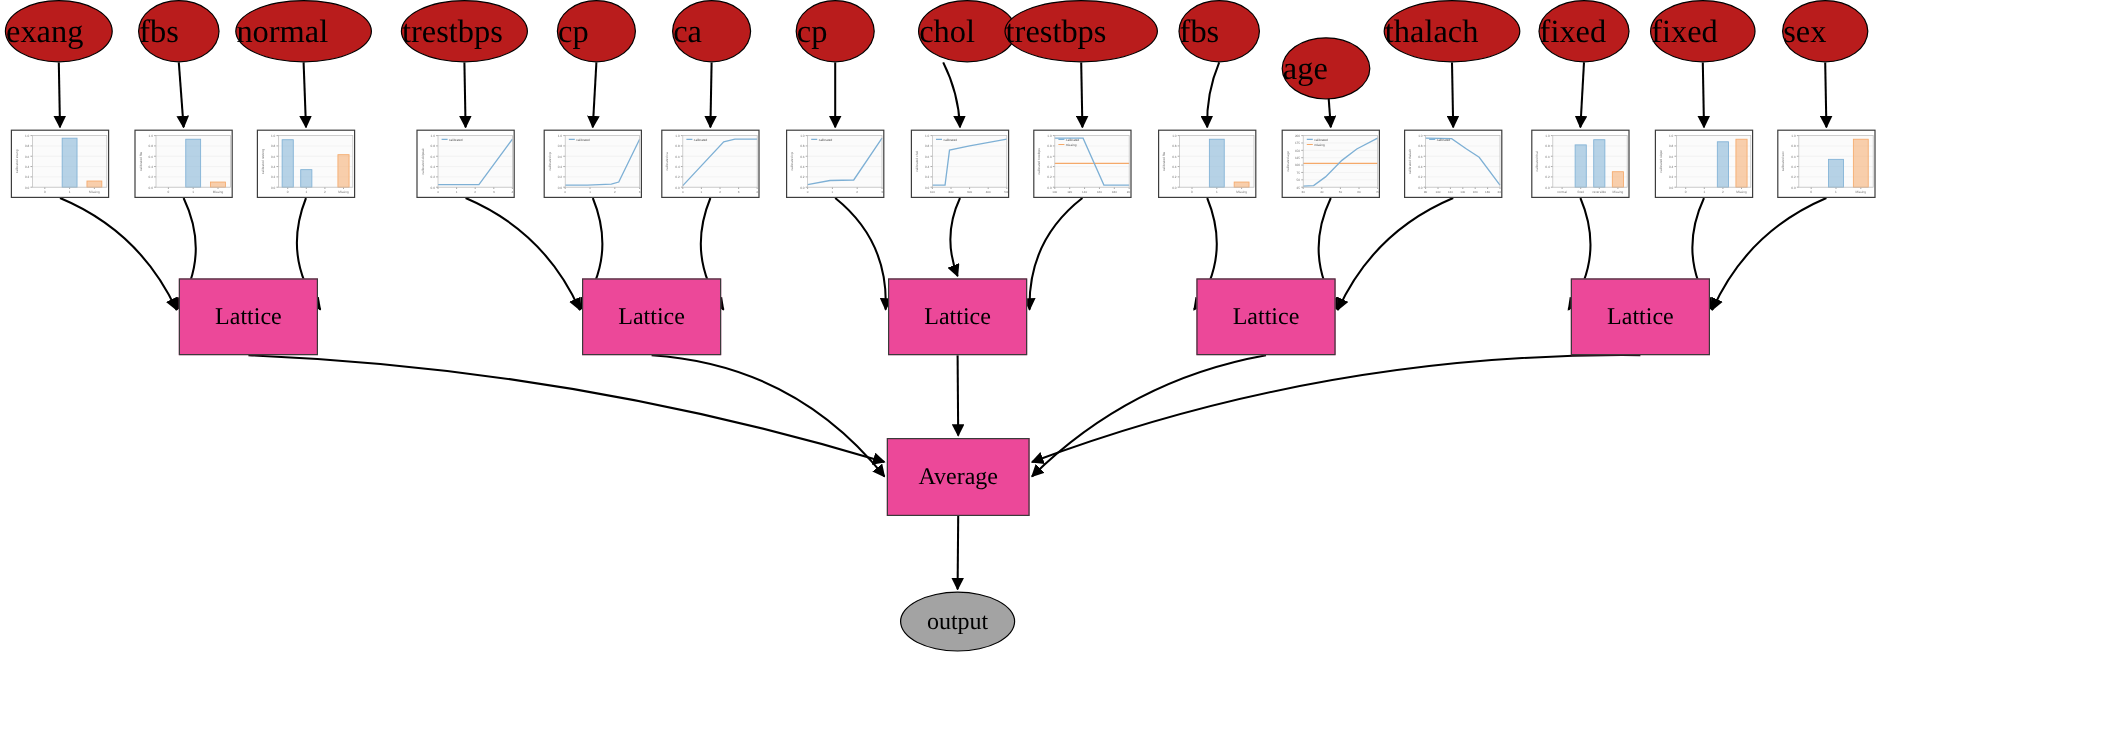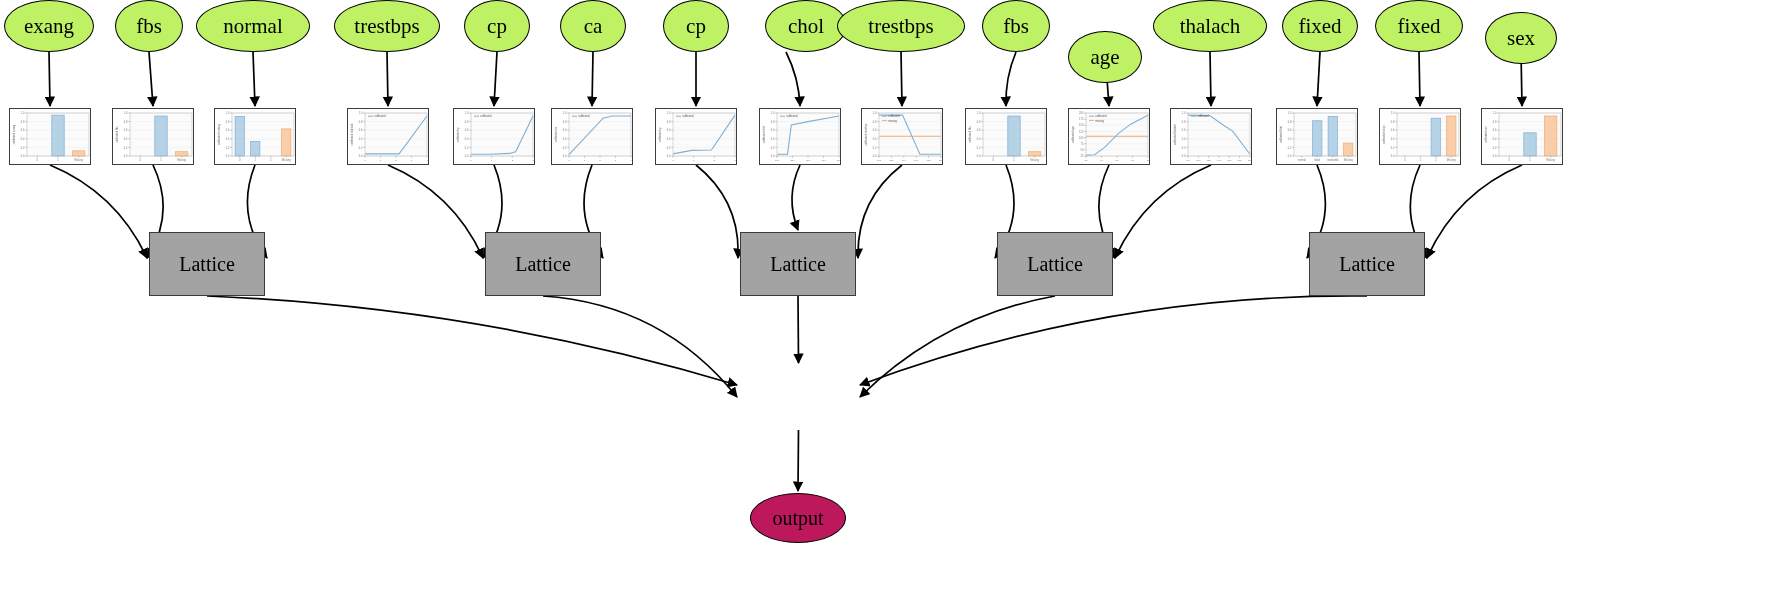--- a/index.html
+++ b/index.html
@@ -18,45 +18,45 @@
   #edges {
     position: absolute;
     left: 0; top: 0;
     width: 1768px; height: 615px;
     pointer-events: none;
   }
   .feature-node {
     position: absolute;
     border: 1.3px solid #000000;
     border-radius: 50%;
-    background: #bef264;
+    background: #b91c1c;
     display: flex;
     align-items: center;
-    justify-content: center;
-    font-size: 21px;
+    justify-content: flex-start;
+    font-size: 27px;
     color: #000000;
     box-sizing: border-box;
     white-space: nowrap;
   }
   .lattice-node, .average-node {
     position: absolute;
     border: 1.3px solid #3a3a3a;
-    background: #a3a3a3;
+    background: #ec4899;
     display: flex;
     align-items: center;
     justify-content: center;
     font-size: 20px;
     color: #000000;
     box-sizing: border-box;
   }
   .output-node {
     position: absolute;
     border: 1.3px solid #000000;
     border-radius: 50%;
-    background: #be185d;
+    background: #a3a3a3;
     display: flex;
     align-items: center;
     justify-content: center;
     font-size: 20px;
     color: #000000;
     box-sizing: border-box;
   }
   .plot-card {
     position: absolute;
     border: 1.4px solid #3d3d3d;
@@ -152,21 +152,21 @@
       </div>
       <div class="feature-node" style="left: 1153px; top: 0px; width: 114px; height: 52px; font-family: Liberation Serif, serif;">
         <span>thalach</span>
       </div>
       <div class="feature-node" style="left: 1282px; top: 0px; width: 76px; height: 52px;">
         <span>fixed</span>
       </div>
       <div class="feature-node" style="left: 1375px; top: 0px; width: 88px; height: 52px;">
         <span>fixed</span>
       </div>
-      <div class="feature-node" style="left: 1485px; top: 12px; width: 72px; height: 52px;">
+      <div class="feature-node" style="left: 1485px; top: 0px; width: 72px; height: 52px;">
         <span>sex</span>
       </div>
     </div>
   <div id="plot-layer">
       <div class="plot-card" style="left: 9px; top: 108px; width: 82px; height: 57px;">
         <svg width="82" height="57" viewBox="0 0 82 57">
           <rect x="17" y="4" width="62" height="43" fill="#fbfbfb"></rect>
           <line x1="17" x2="79" y1="47" y2="47" stroke="#efefef" stroke-width="0.6"></line>
           <line x1="15.4" x2="17" y1="47" y2="47" stroke="#888" stroke-width="0.6"></line>
           <text x="14.4" y="48.1" text-anchor="end" font-size="2.6" font-family="&quot;Liberation Sans&quot;, sans-serif" fill="#777">0.0</text>
@@ -733,16 +733,19 @@
         <span>Lattice</span>
       </div>
       <div class="lattice-node" style="left: 997px; top: 232px; width: 116px; height: 64px;">
         <span>Lattice</span>
       </div>
       <div class="lattice-node" style="left: 1309px; top: 232px; width: 116px; height: 64px;">
         <span>Lattice</span>
       </div>
     </div>
 
+  <div class="average-node" id="average-node" style="left: 739px; top: 365px; width: 119px; height: 65px;">
+    <span>Average</span>
+  </div>
   <div class="output-node" id="output-node" style="left: 750px; top: 493px; width: 96px; height: 50px;">
     <span>output</span>
   </div>
 </div>
 
 </body></html>

